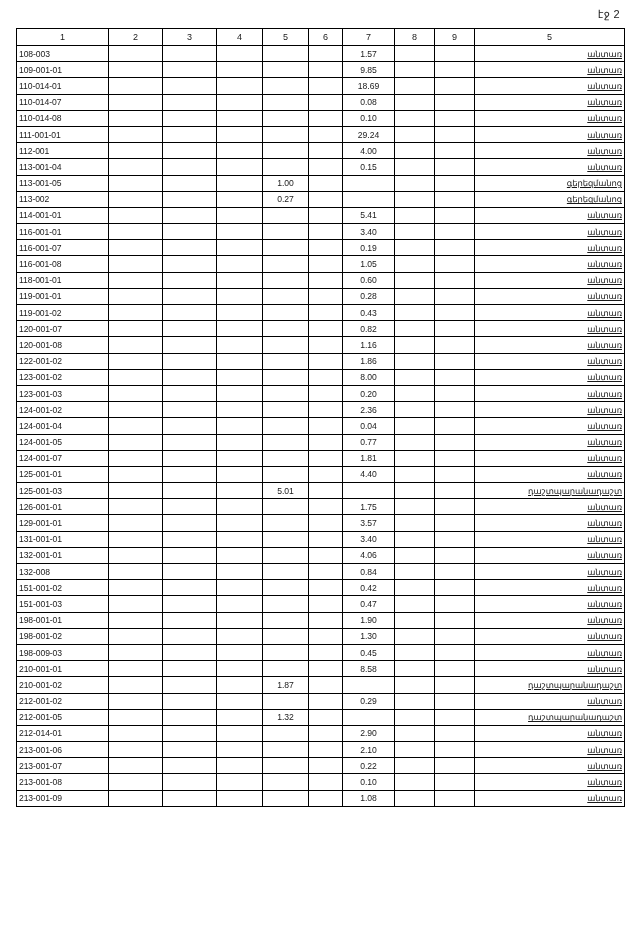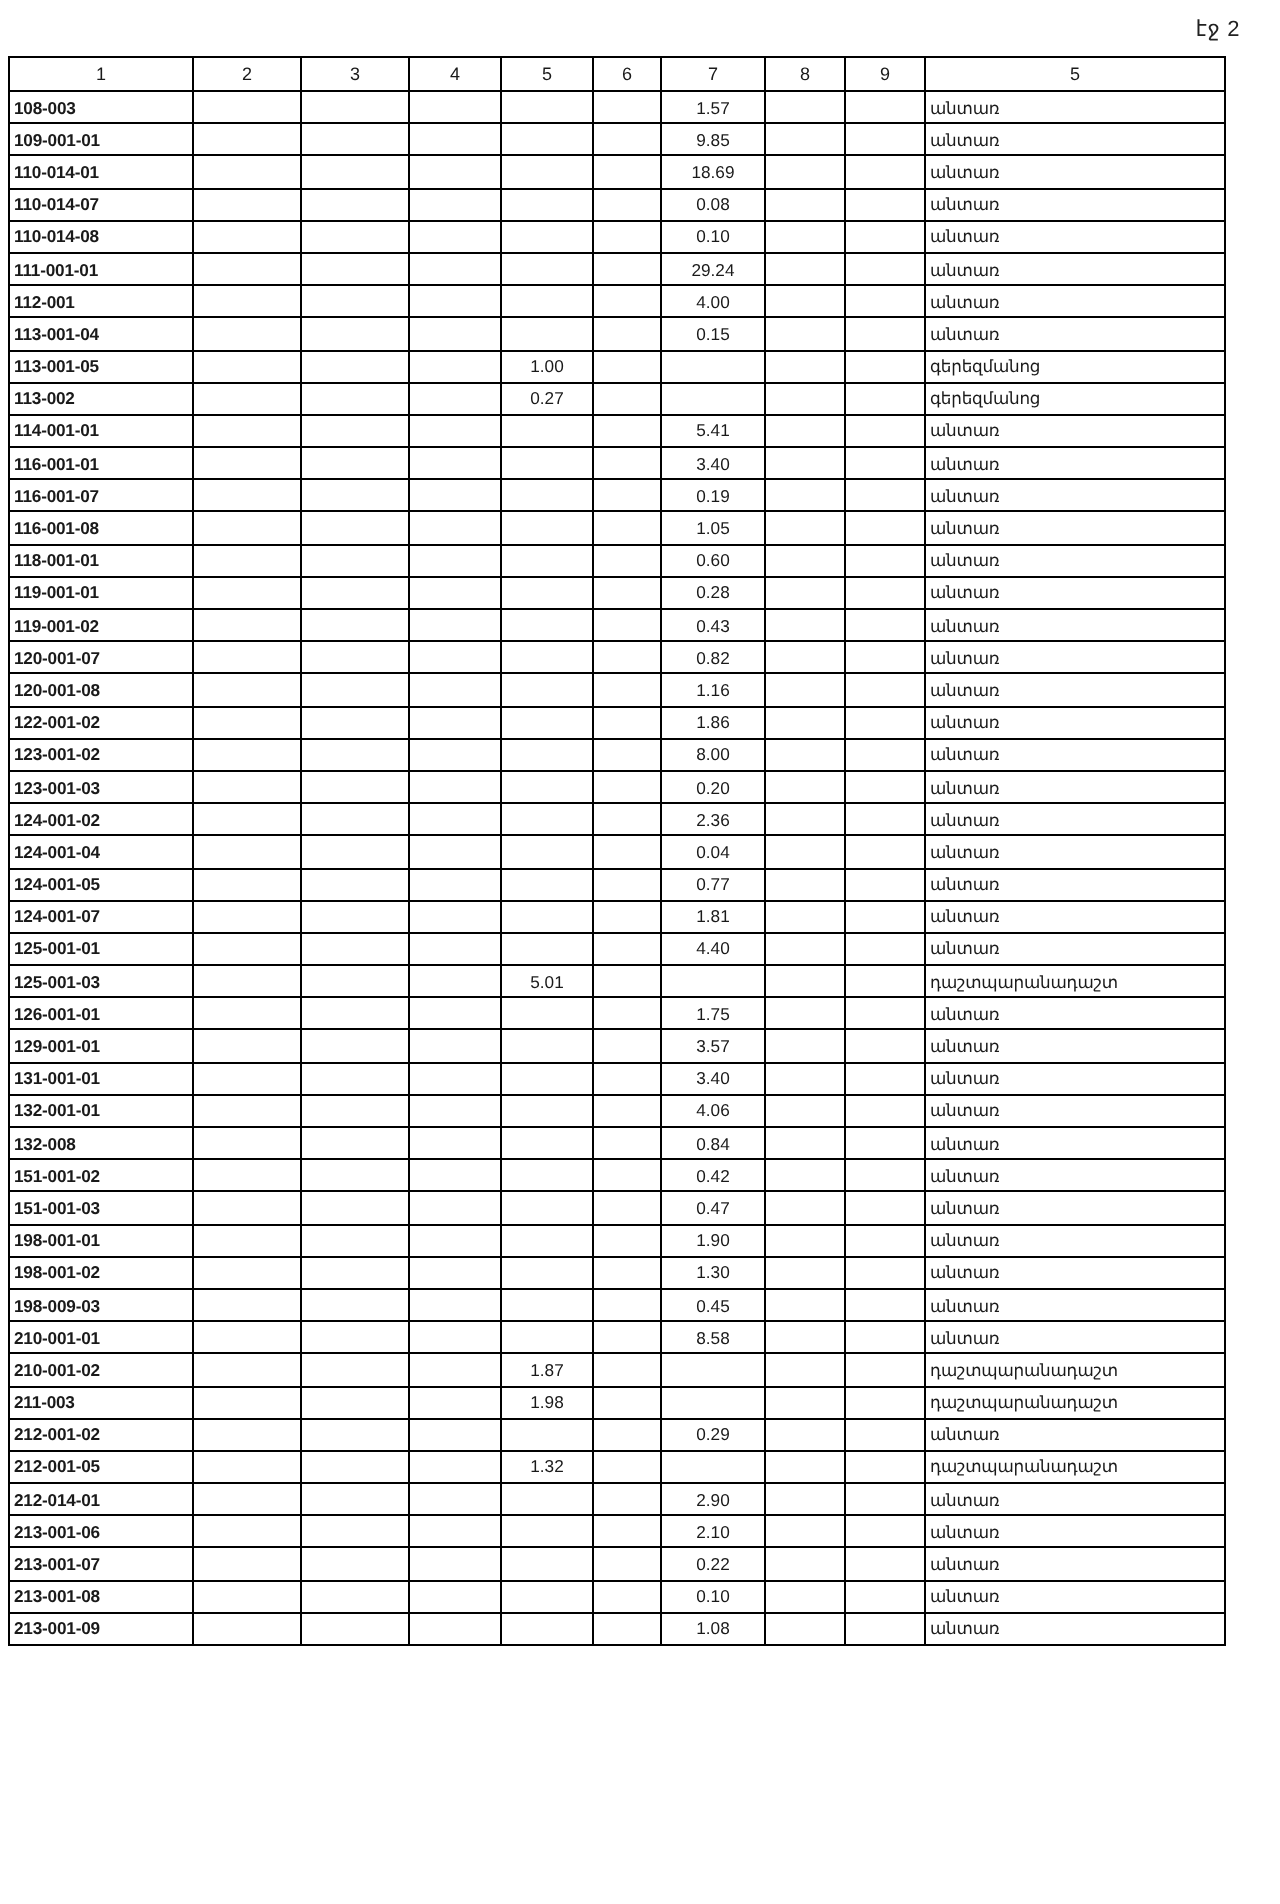--- a/index.html
+++ b/index.html
@@ -11,21 +11,21 @@
     width: 640px;
     height: 952px;
     font-family: "Liberation Sans", sans-serif;
     color: #1a1a1a;
     position: relative;
   }
   .page {
     width: 640px;
     height: 952px;
     box-sizing: border-box;
-    padding: 8px 14px 6px 4px;
+    padding: 8px 14px 6px 16px;
     position: relative;
   }
   .page-header {
     height: 20px;
     text-align: right;
     font-size: 11px;
     padding-right: 6px;
     letter-spacing: 0.3px;
     color: #222;
   }
@@ -47,31 +47,31 @@
     font-weight: normal;
     text-align: center;
     font-size: 9px;
     height: 16px;
   }
   .c-num {
     text-align: left;
     padding-left: 3px;
     font-size: 8.6px;
     letter-spacing: -0.1px;
-    font-weight: bold;
   }
   .c-val {
     text-align: center;
     font-size: 8.6px;
   }
   .c-txt {
-    text-align: left;
+    text-align: right;
     padding-left: 4px;
     font-size: 8.4px;
     letter-spacing: -0.1px;
+    text-decoration: underline;
   }
   
   col.w1 { width: 92px; }
   col.w2 { width: 54px; }
   col.w3 { width: 54px; }
   col.w4 { width: 46px; }
   col.w5 { width: 46px; }
   col.w6 { width: 34px; }
   col.w7 { width: 52px; }
   col.w8 { width: 40px; }
@@ -589,32 +589,20 @@
           <td class="c-val"></td>
           <td class="c-val"></td>
           <td class="c-val">1.87</td>
           <td class="c-val"></td>
           <td class="c-val"></td>
           <td class="c-val"></td>
           <td class="c-val"></td>
           <td class="c-txt">դաշտպարանադաշտ</td>
         </tr>
         <tr>
-          <td class="c-num">211-003</td>
-          <td class="c-val"></td>
-          <td class="c-val"></td>
-          <td class="c-val"></td>
-          <td class="c-val">1.98</td>
-          <td class="c-val"></td>
-          <td class="c-val"></td>
-          <td class="c-val"></td>
-          <td class="c-val"></td>
-          <td class="c-txt">դաշտպարանադաշտ</td>
-        </tr>
-        <tr>
           <td class="c-num">212-001-02</td>
           <td class="c-val"></td>
           <td class="c-val"></td>
           <td class="c-val"></td>
           <td class="c-val"></td>
           <td class="c-val"></td>
           <td class="c-val">0.29</td>
           <td class="c-val"></td>
           <td class="c-val"></td>
           <td class="c-txt">անտառ</td>

